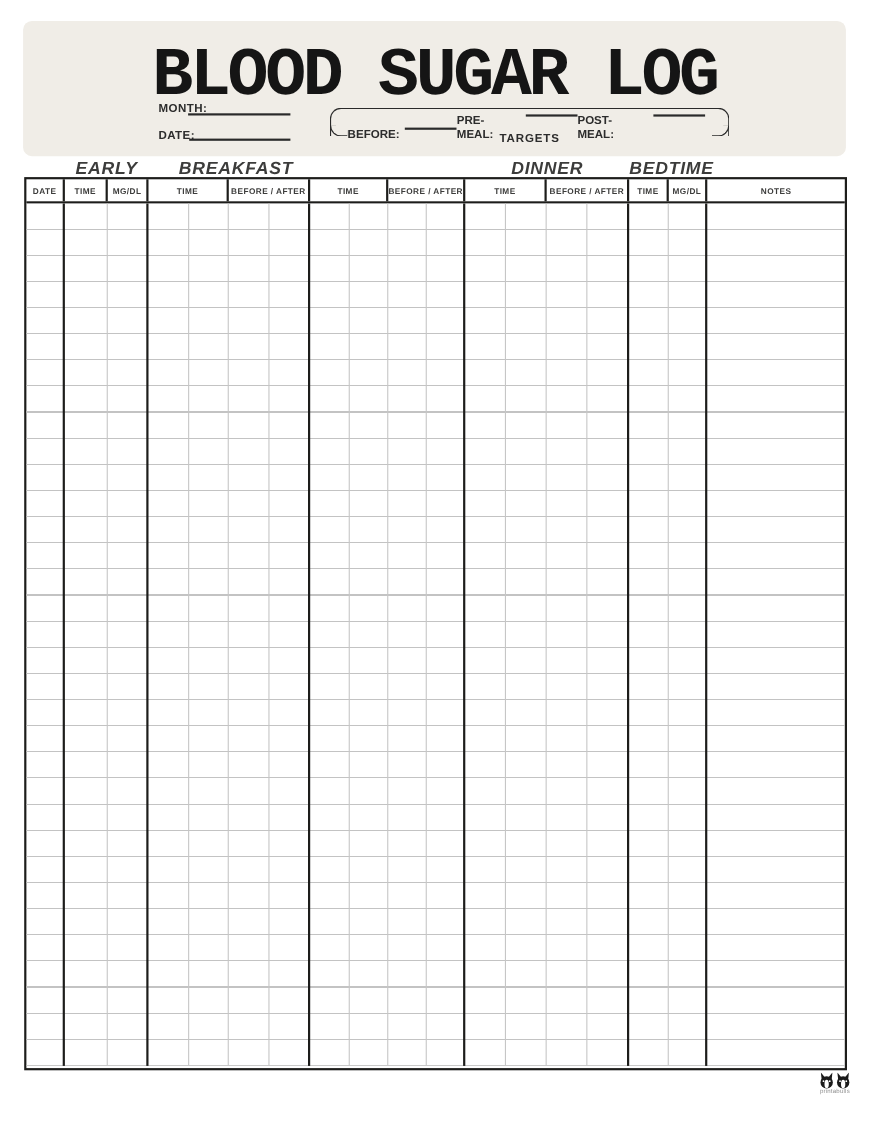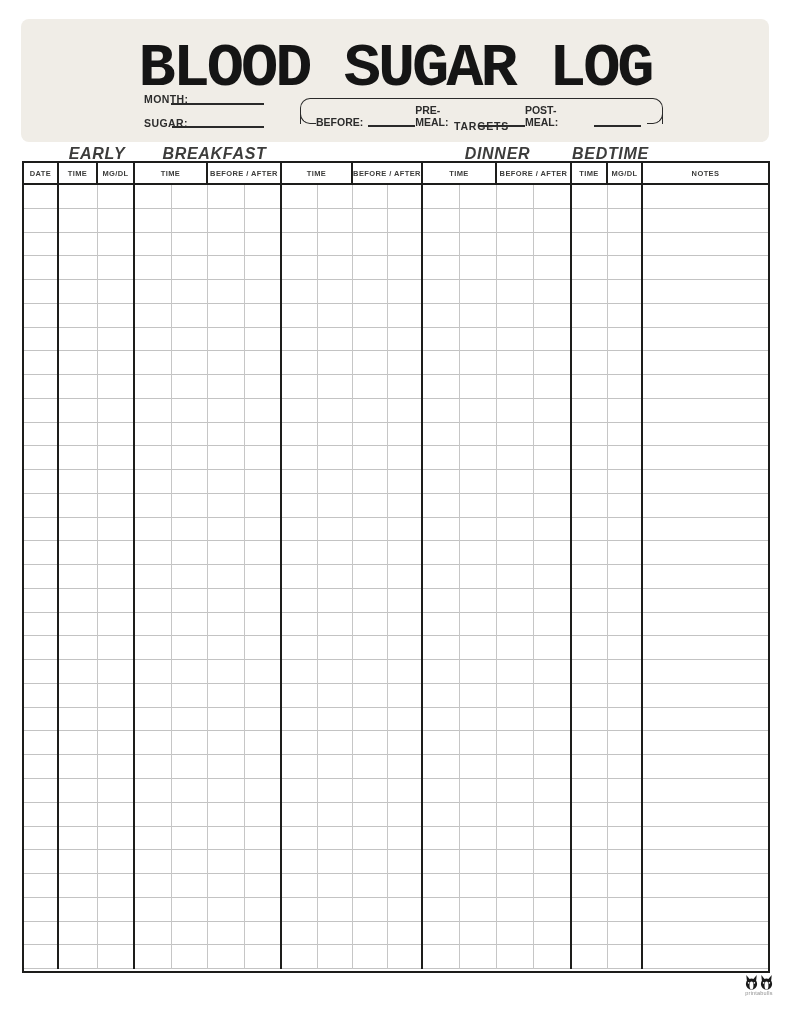--- a/index.html
+++ b/index.html
@@ -60,21 +60,21 @@
   .targets-title{
     position:absolute; top:-7px; left:50%; transform:translateX(-50%);
     background:var(--band); padding:0 9px;
     font-size:10.5px; font-weight:700; color:#2c2c2c; letter-spacing:0.8px;margin-top:29px;
   }
   .targets-row{
     position:absolute; left:16px; right:22px; bottom:-4px;
     display:flex; align-items:flex-end; justify-content:space-between;
     font-size:10.5px; font-weight:700; color:#2c2c2c;
   }
-  .targets-row .pair{ display:flex; align-items:flex-end; }
+  .targets-row .pair{ display:flex; align-items:flex-start; }
   .targets-row .tline{
     display:inline-block; width:47px; height:0;
     border-bottom:2px solid #2a2a2a; margin-left:5px; margin-bottom:1px;
   }
   
   .grouplabels{ position:absolute; left:22px; top:145px; width:748px; height:15px; }
   .grouplabel{
     position:absolute; top:0; text-align:center;
     font-size:16px; font-weight:700; color:var(--text); letter-spacing:0.7px;font-style:italic;
   }
@@ -120,21 +120,21 @@
 <body>
 
 <div class="page">
 
   <div class="band">
     <div class="page-title">BLOOD SUGAR LOG</div>
 
     <span class="field-label" style="left:107px; top:74px;">MONTH:</span>
     <span class="fill-line" style="left:150px; top:84px; width:93px;"></span>
 
-    <span class="field-label" style="left:107px; top:98px;">SUGAR:</span>
+    <span class="field-label" style="left:107px; top:98px;">DATE:</span>
     <span class="fill-line" style="left:151px; top:107px; width:92px;"></span>
 
     <div class="targets">
       <div class="frame"></div>
       <div class="hook-l"></div>
       <div class="hook-r"></div>
       <span class="targets-title">TARGETS</span>
       <div class="targets-row">
         <span class="pair">
           <span>BEFORE:</span>

